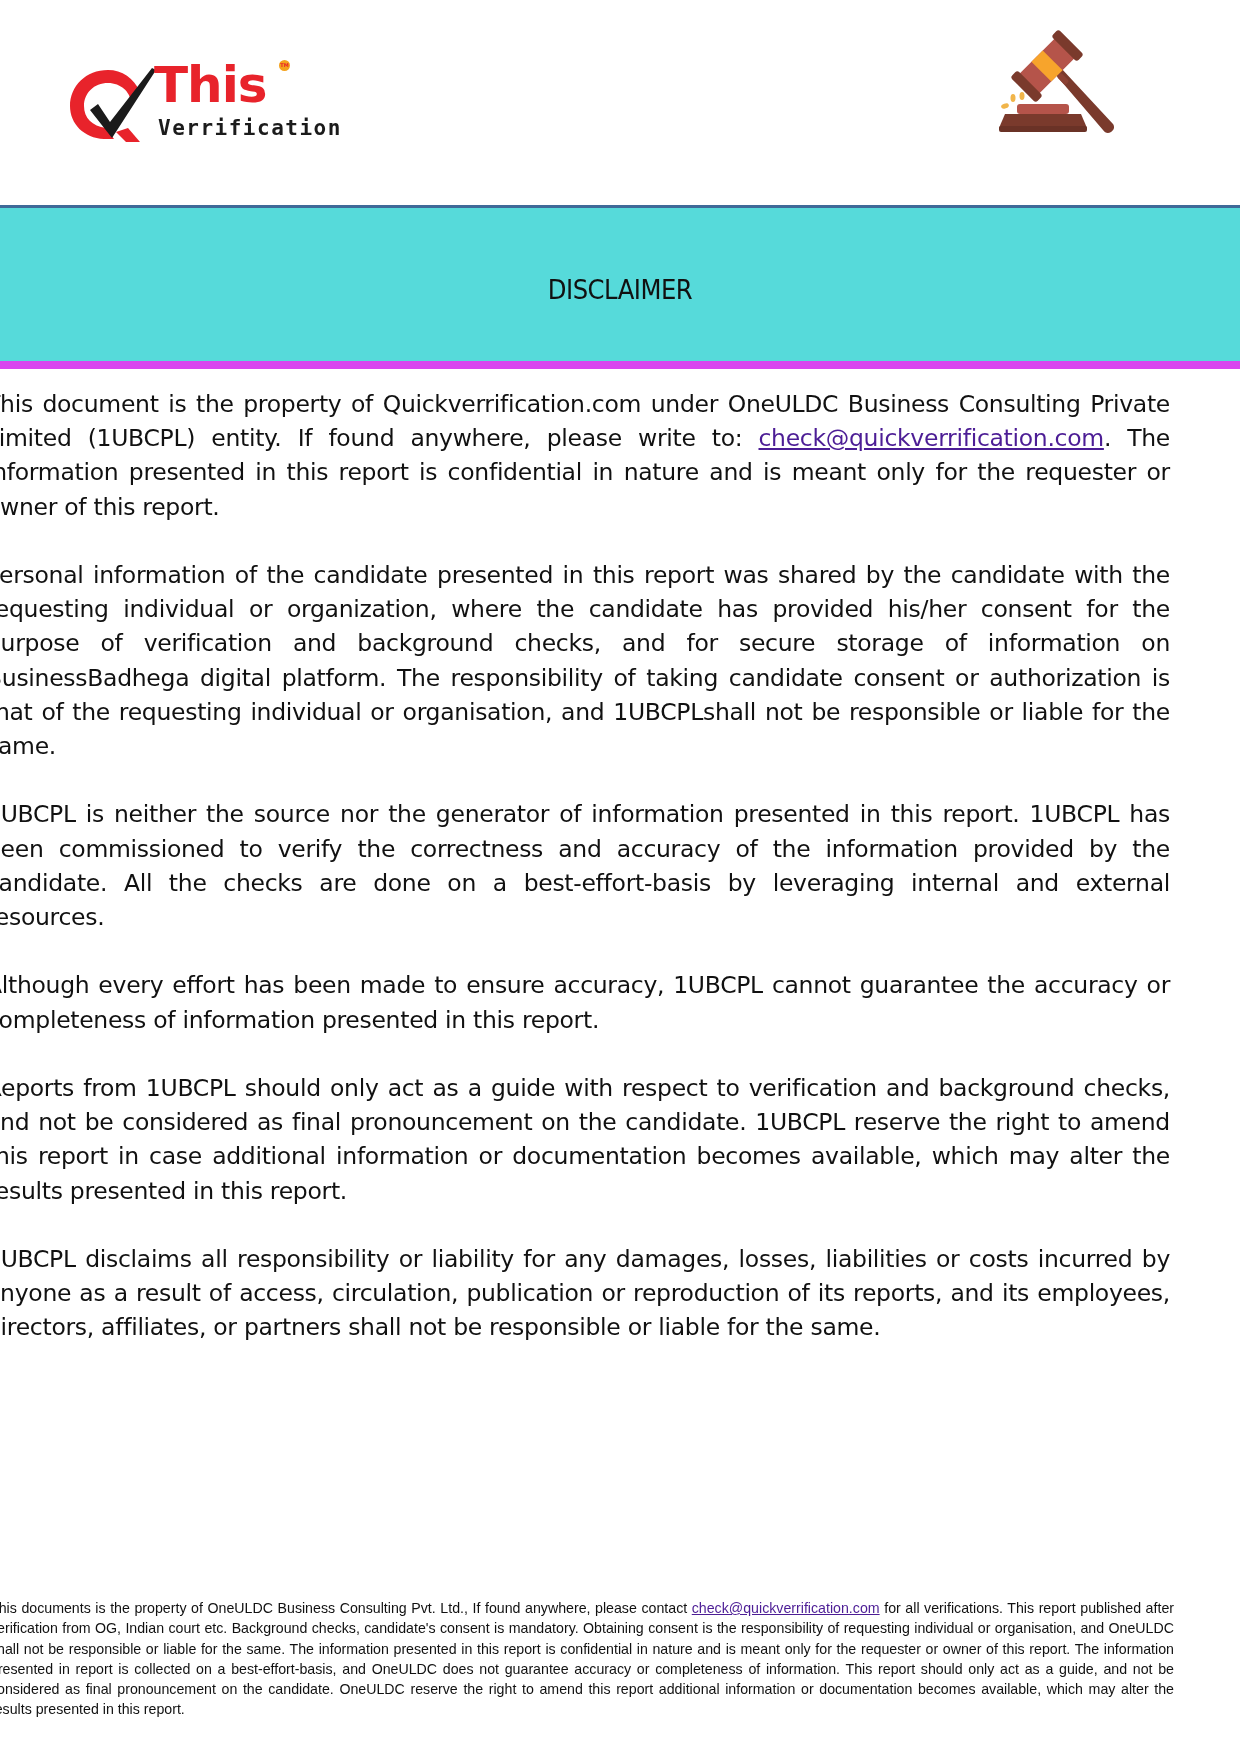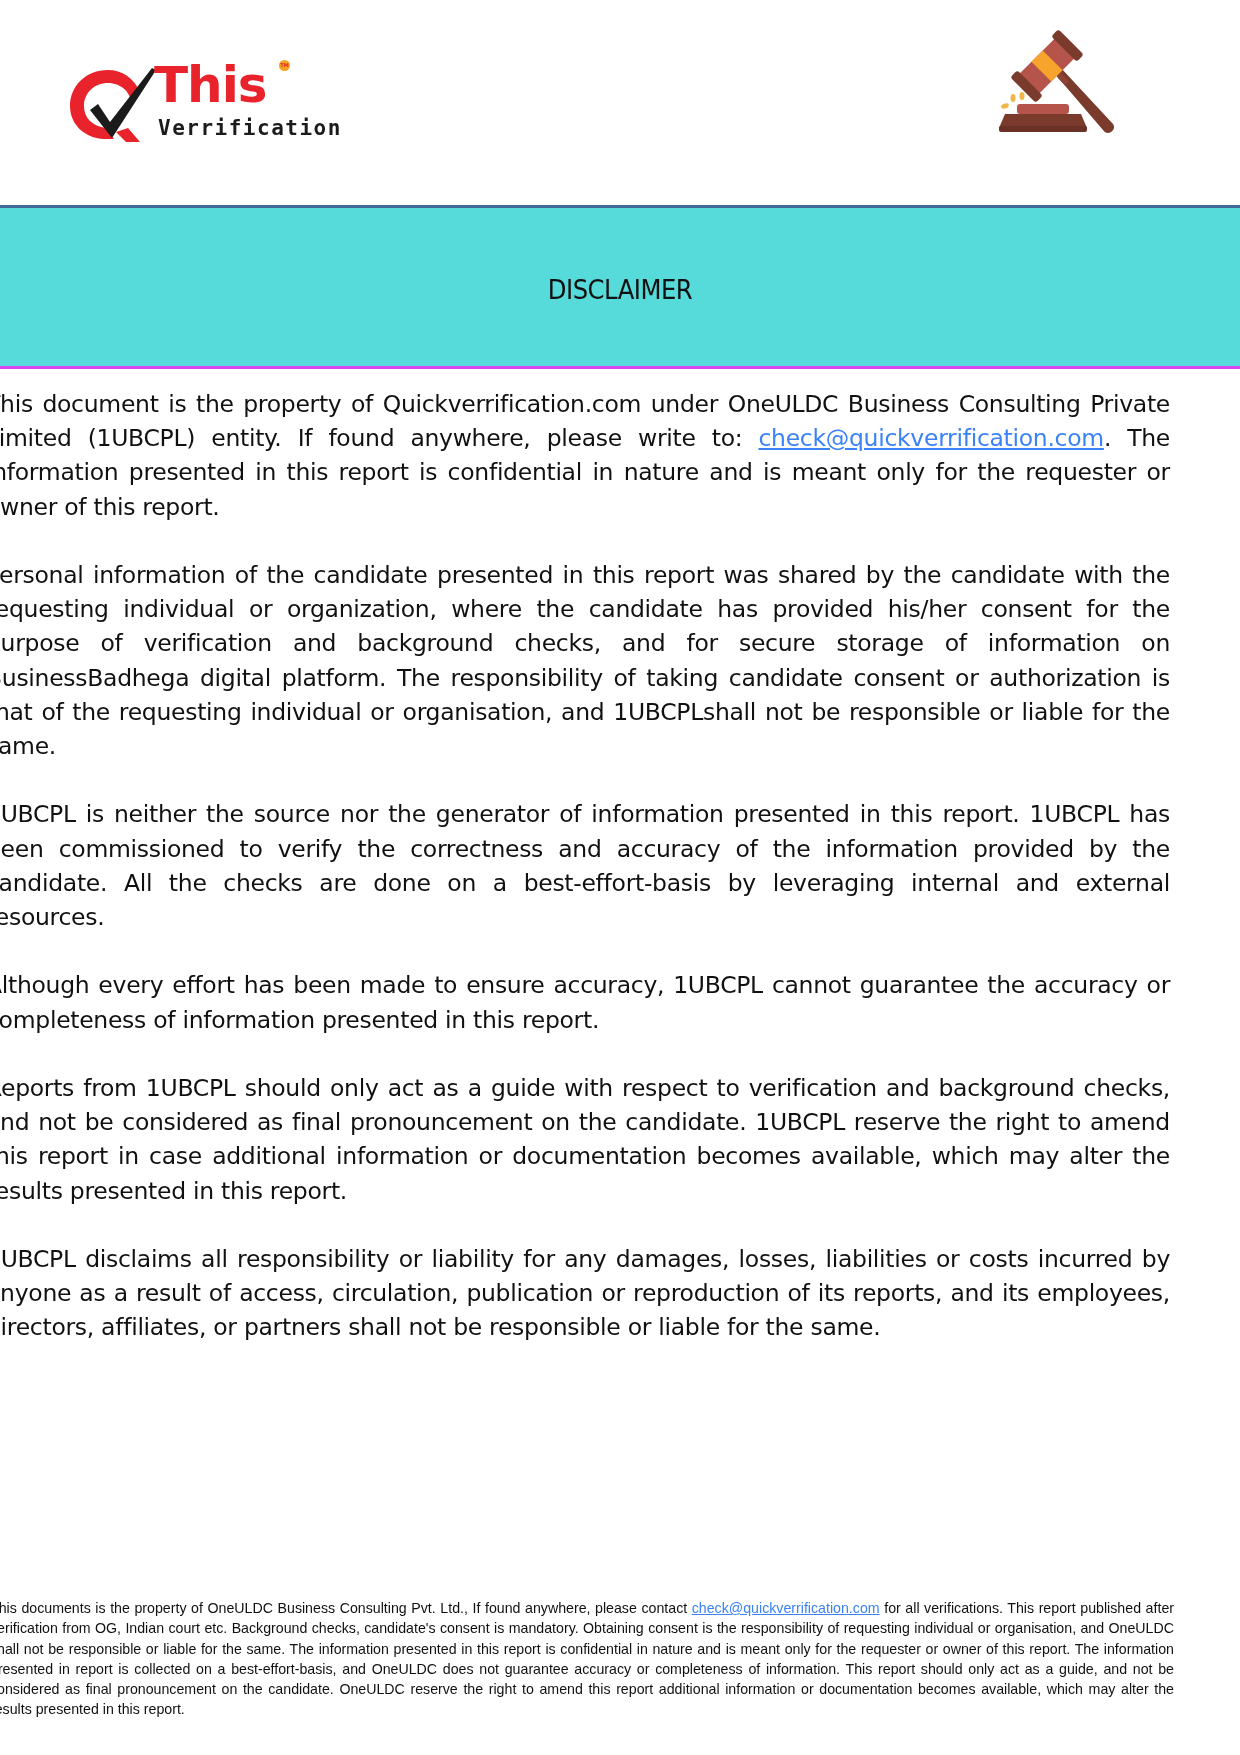--- a/index.html
+++ b/index.html
@@ -22,37 +22,37 @@
     .logo-tm {
       position: absolute; left: 213px; top: -2px; width: 11px; height: 11px;
       border-radius: 50%; background: #f4a21d; color: #e8232b;
       font-size: 5px; font-weight: bold; text-align: center; line-height: 11px;
     }
     .gavel { position: absolute; left: 995px; top: 28px; width: 130px; height: 112px; }
 
     .banner {
       position: absolute; left: 0; top: 205px; width: 1240px; height: 164px;
       background: #56dada;
-      border-top: 3px solid #3f6a98; border-bottom: 3px solid #d946ef;
+      border-top: 3px solid #3f6a98; border-bottom: 8px solid #d946ef;
       box-sizing: border-box;
     }
     .banner-title {
       position: absolute; left: 0; right: 0; top: 66px; text-align: center;
       font-family: "DejaVu Sans", sans-serif; font-size: 27px; color: #111;
       letter-spacing: -0.5px; font-stretch: condensed;
     }
 
     .body-text {
       position: absolute; left: 0; top: 387px; width: 1184px;
       margin-left: -14px;
       font-family: "DejaVu Sans", sans-serif; font-size: 23.5px; line-height: 34.2px;
       color: #111; text-align: justify; letter-spacing: -0.3px;
     }
     .body-text p { margin: 0 0 34.2px 0; text-align-last: left; }
-    .link { color: #3b82f6; text-decoration: underline; }
+    .link { color: #4c1d95; text-decoration: underline; }
 
     .footer-text {
       position: absolute; left: 0; top: 1598px; width: 1184px; margin-left: -10px;
       font-family: "Liberation Sans", sans-serif; font-size: 14.2px; line-height: 20.3px;
       color: #111; text-align: justify; text-align-last: left;
     }
   </style>
 </head>
 <body>
 

